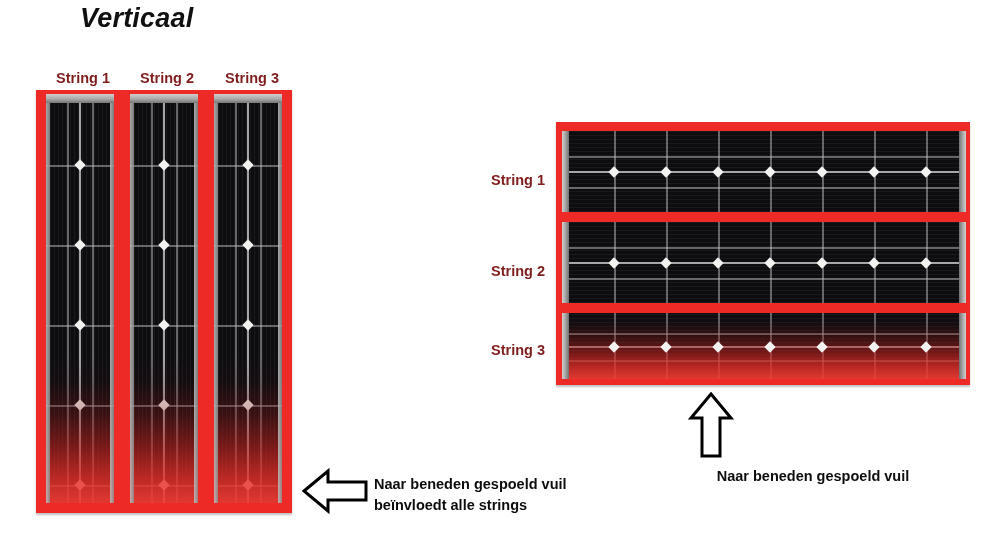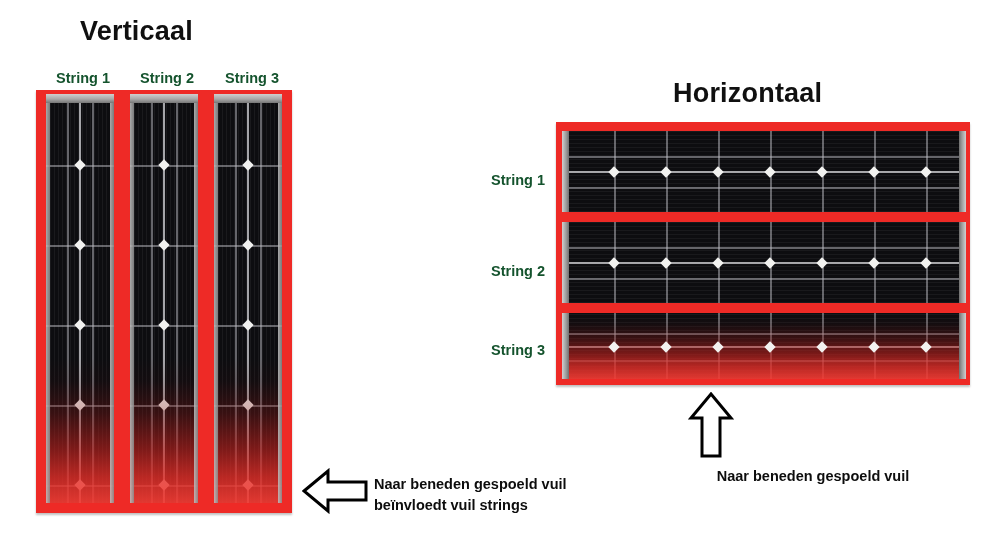--- a/index.html
+++ b/index.html
@@ -23,29 +23,29 @@
 
   
   .title {
     position: absolute;
     font-weight: bold;
     font-size: 27px;
     letter-spacing: 0.2px;
     color: #101010;
     white-space: nowrap;
   }
-  #title-vertical { left: 80px; top: 16px; }
+  #title-vertical { left: 80px; top: 3px; font-style: italic; }
   #title-horizontal { left: 673px; top: 78px; }
 
   
   .slabel {
     position: absolute;
     font-weight: bold;
     font-size: 14.5px;
-    color: #14532d;
+    color: #7f1d1d;
     white-space: nowrap;
   }
 
   
   .cellsurface {
     position: absolute;
     inset: 0;
     background:
       
       repeating-linear-gradient(90deg,
@@ -272,24 +272,23 @@
     </div>
 
   </div>
 
   <svg class="arrow" id="arrow-left" viewBox="0 0 66 46">
     <polygon points="2,23 26,3 26,14 64,14 64,32 26,32 26,43" fill="#ffffff" stroke="#000000" stroke-width="3" stroke-linejoin="miter"></polygon>
   </svg>
 
   <div class="note" id="note-vertical">
     <span class="note-line">Naar beneden gespoeld vuil</span>
-    <span class="note-line">beïnvloedt vuil strings</span>
+    <span class="note-line">beïnvloedt alle strings</span>
   </div>
 
-  <div class="title" id="title-horizontal">Horizontaal</div>
 
   <div class="slabel" style="left:491px; top:172px;">String 1</div>
   <div class="slabel" style="left:491px; top:263px;">String 2</div>
   <div class="slabel" style="left:491px; top:342px;">String 3</div>
 
   <div id="horizontal-module">
 
     <div class="hstring" style="top:9px; height:81px;">
       <div class="cellsurface hfingers"></div>
       <div class="cellgrid">

